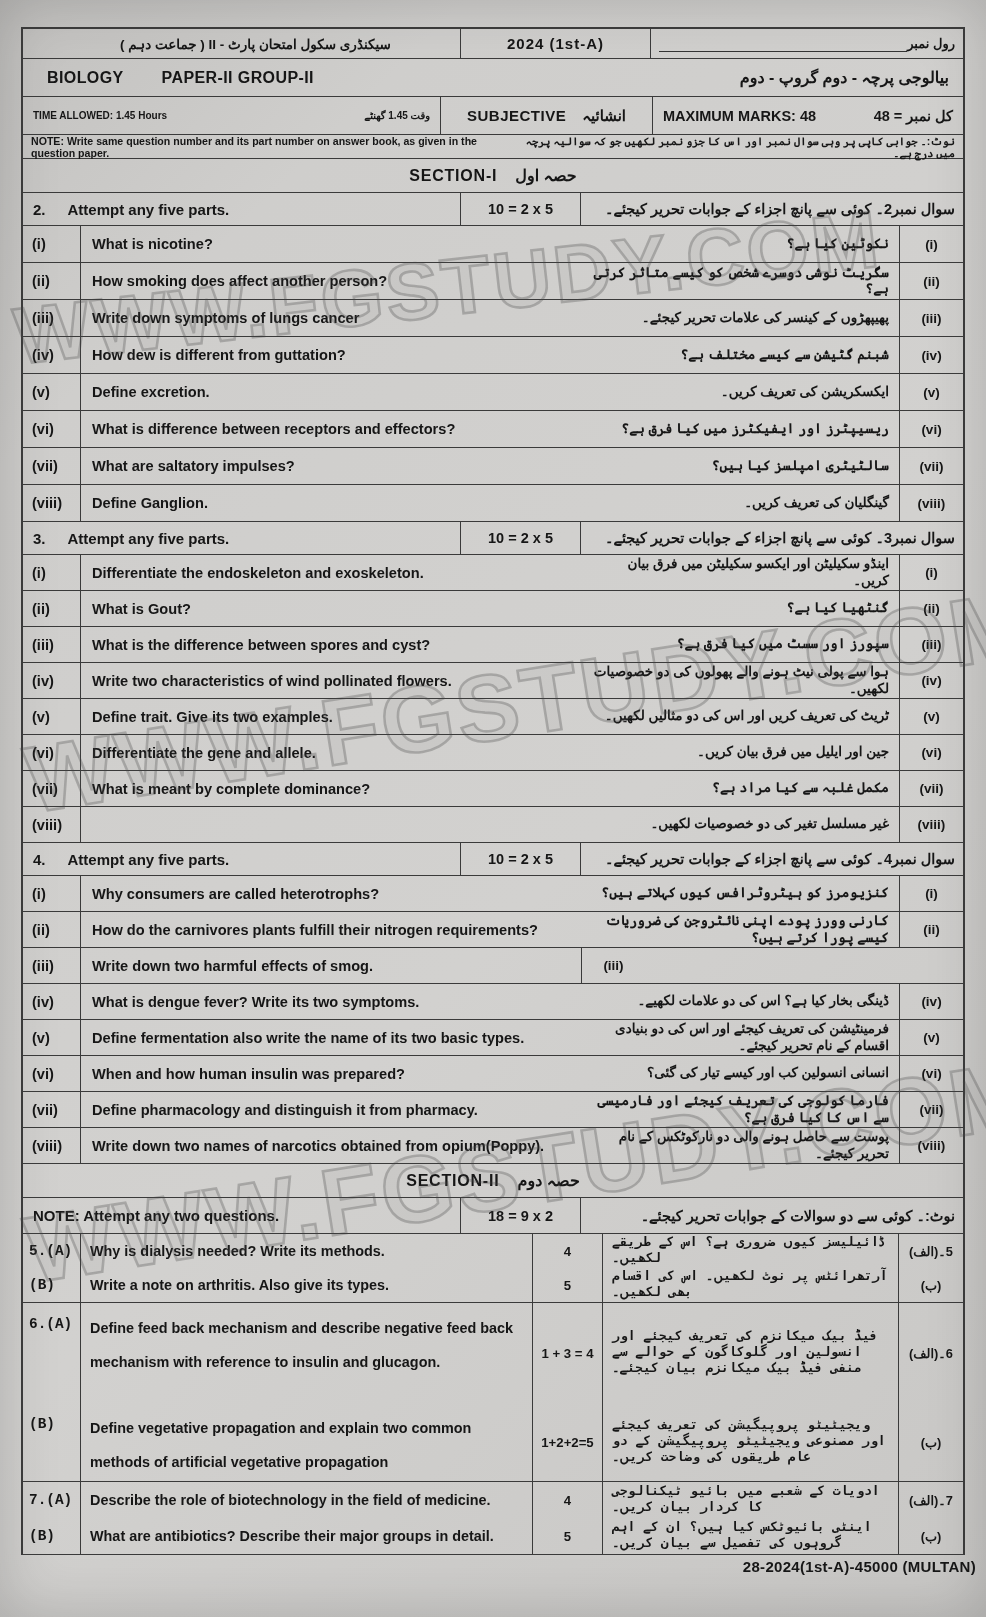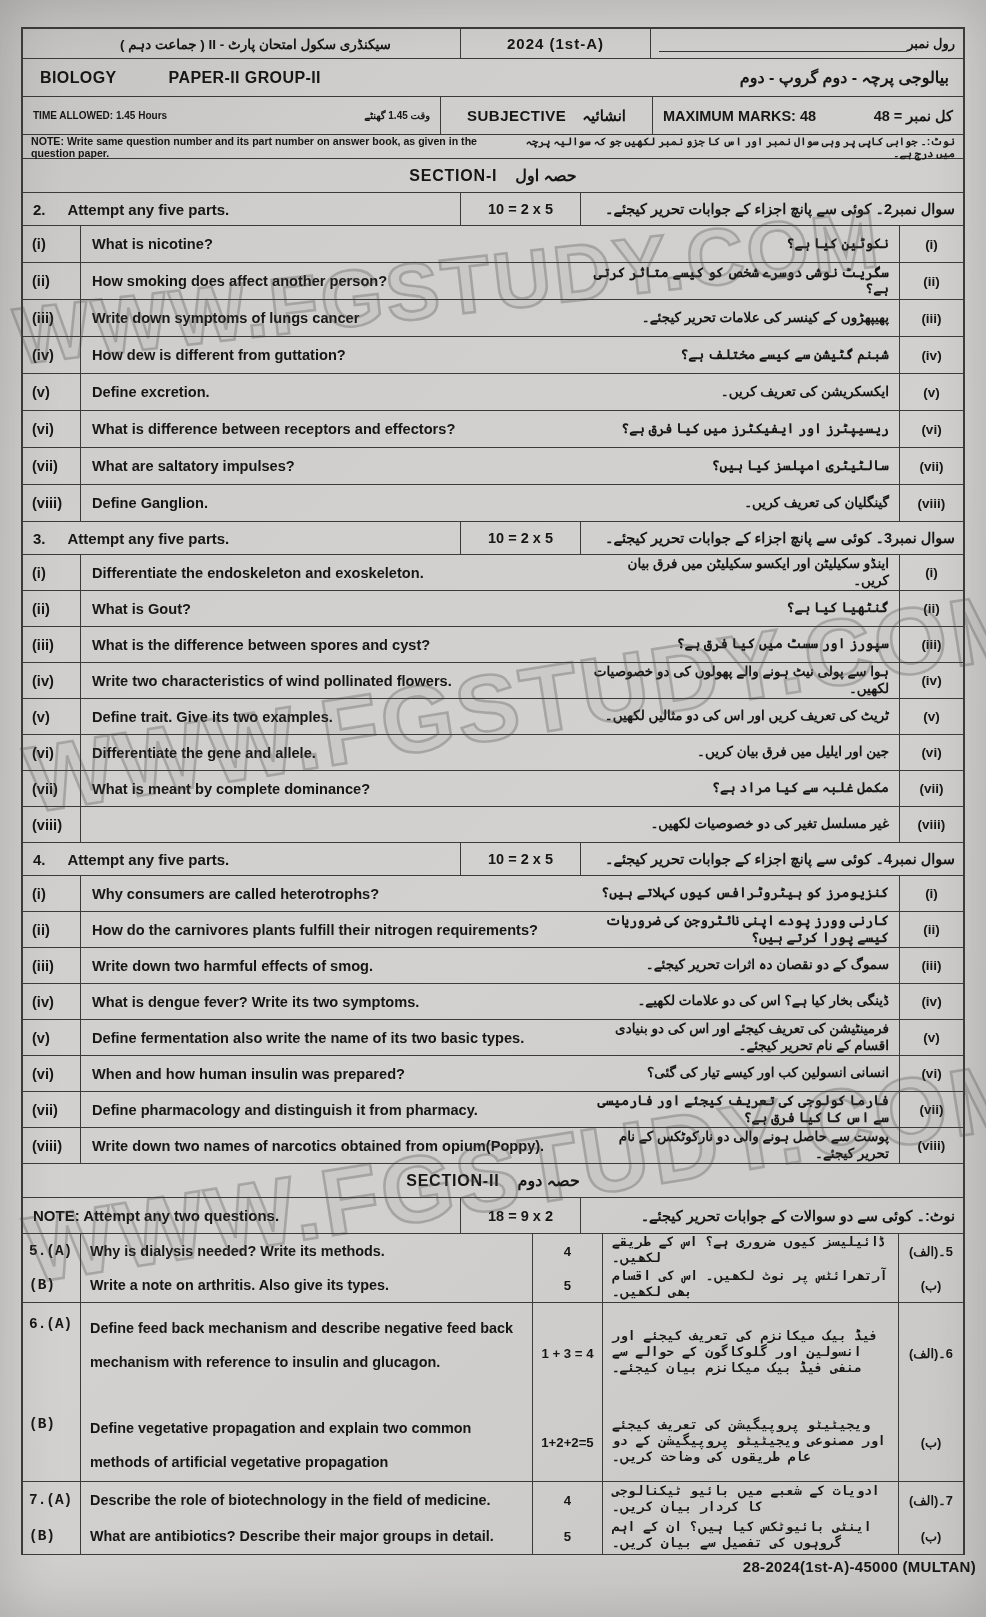--- a/index.html
+++ b/index.html
@@ -29,21 +29,21 @@
   .row { display: flex; align-items: center; border-bottom: 1.8px solid #3a3a3a; }
 
   
   .r1 { height: 30px; font-weight: 700; }
   .c-t { width: 438px; height: 100%; display: flex; align-items: center; justify-content: center; border-right: 1.8px solid #3a3a3a; font-size: 13.5px; padding-left: 28px; }
   .c-s { width: 190px; height: 100%; display: flex; align-items: center; justify-content: center; border-right: 1.8px solid #3a3a3a; font-size: 15px; font-weight: 700; letter-spacing: 1px; }
   .c-r { flex: 1; height: 100%; display: flex; align-items: center; gap: 0; padding: 0 8px; font-size: 13px; }
   .rollline { flex: 1; border-bottom: 1.6px solid #333; height: 62%; }
 
   .r2 { height: 38px; font-weight: 800; }
-  .r2-en { width: 470px; display: flex; align-items: flex-start; gap: 52px; padding-left: 17px; font-size: 16px; letter-spacing: .4px; }
+  .r2-en { width: 470px; display: flex; align-items: flex-start; gap: 38px; padding-left: 24px; font-size: 16px; letter-spacing: .4px; }
   .r2-ur { flex: 1; display: flex; align-items: center; justify-content: flex-start; direction: rtl; padding: 0 14px; font-size: 16px; }
 
   .r3 { height: 38px; font-weight: 700; }
   .c-time { width: 418px; height: 100%; display: flex; align-items: center; justify-content: space-between; padding: 0 10px; border-right: 1.8px solid #3a3a3a; font-size: 10px; }
   .c-subj { width: 212px; height: 100%; display: flex; align-items: center; justify-content: center; gap: 16px; border-right: 1.8px solid #3a3a3a; font-size: 15px; font-weight: 800; letter-spacing: .5px; }
   .c-marks { flex: 1; height: 100%; display: flex; align-items: center; justify-content: space-between; padding: 0 10px; font-size: 14.5px; gap: 32px; }
 
   .r-note { height: 24px; justify-content: space-between; padding: 0 8px; font-size: 10.6px; font-weight: 700; }
 
   .r-sec { height: 34px; justify-content: center; gap: 18px; font-size: 16px; font-weight: 800; letter-spacing: .8px; }
@@ -260,21 +260,20 @@
     </div>
     <div class="row prow h36">
       <div class="cn">(ii)</div>
       <div class="ce">How do the carnivores plants fulfill their nitrogen requirements?</div>
       <div class="cu">کارنی وورز پودے اپنی نائٹروجن کی ضروریات کیسے پورا کرتے ہیں؟</div>
       <div class="cnr">(ii)</div>
     </div>
     <div class="row prow h36">
       <div class="cn">(iii)</div>
       <div class="ce">Write down two harmful effects of smog.</div>
-      <div class="cu">سموگ کے دو نقصان دہ اثرات تحریر کیجئے۔</div>
       <div class="cnr">(iii)</div>
     </div>
     <div class="row prow h36">
       <div class="cn">(iv)</div>
       <div class="ce">What is dengue fever?  Write its two symptoms.</div>
       <div class="cu">ڈینگی بخار کیا ہے؟ اس کی دو علامات لکھیے۔</div>
       <div class="cnr">(iv)</div>
     </div>
     <div class="row prow h36">
       <div class="cn">(v)</div>

